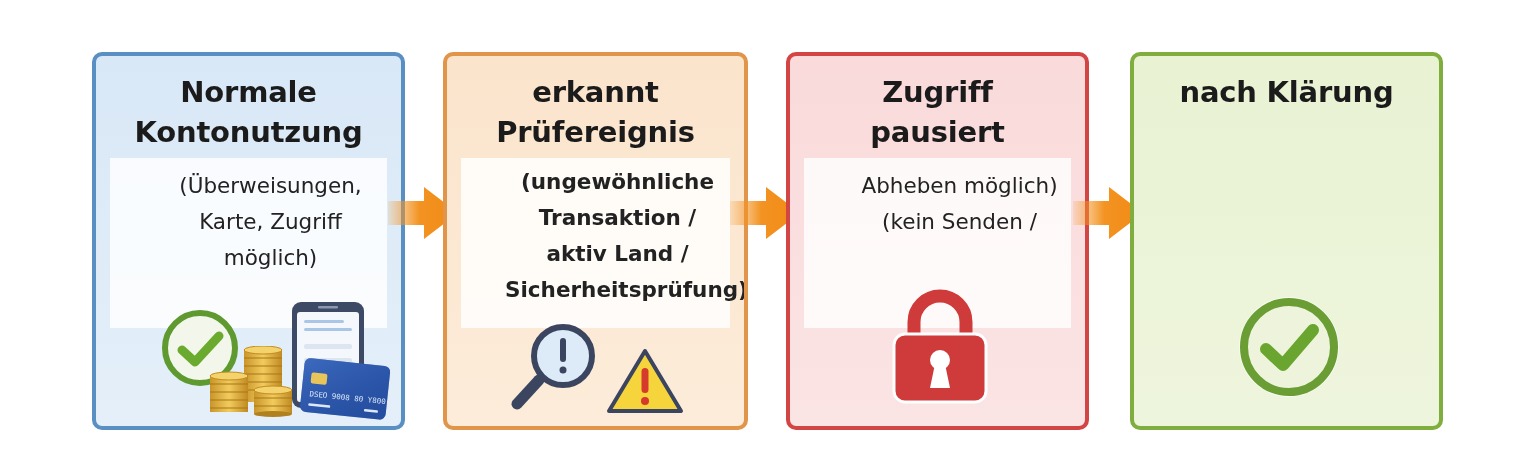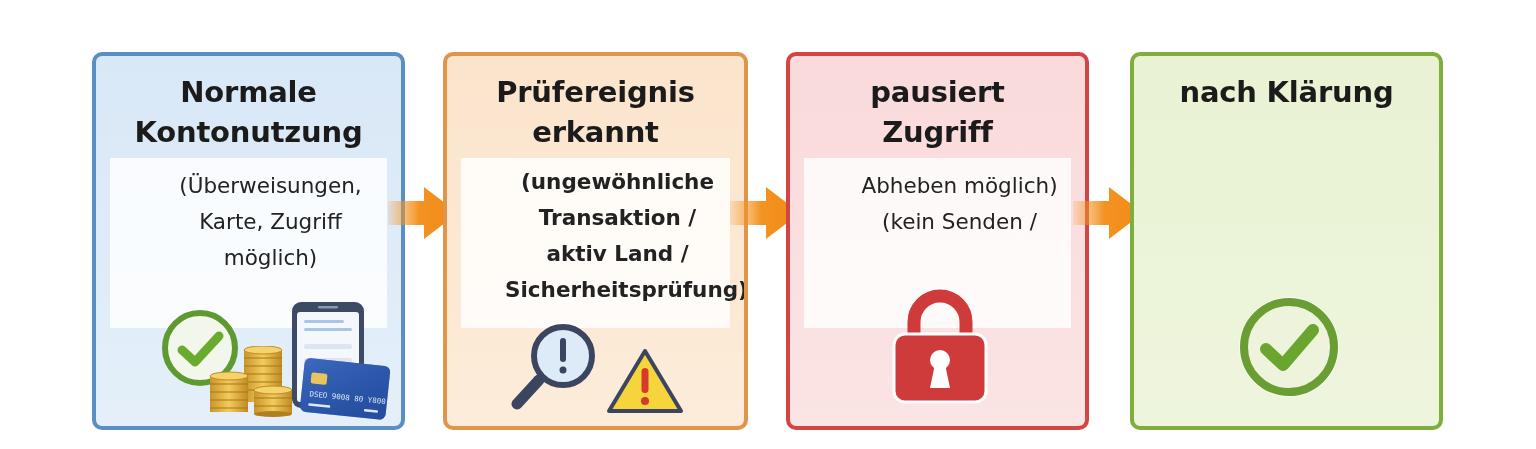--- a/index.html
+++ b/index.html
@@ -138,22 +138,22 @@
       <stop offset="0" stop-color="#f39322" stop-opacity="0.15"></stop>
       <stop offset="0.45" stop-color="#f39322"></stop>
       <stop offset="1" stop-color="#f28a14"></stop>
     </linearGradient>
   </defs>
   <path d="M0 16 H36 V2 L70 28 L36 54 V40 H0 Z" fill="url(#arr1)"></path>
 </svg>
 
 <div class="card" id="card2">
   <div class="title">
+    <span>erkannt</span>
     <span>Prüfereignis</span>
-    <span>erkannt</span>
   </div>
   <div class="box">
     <div class="desc" style="top:6px;font-weight:bold;">
       <span>(ungewöhnliche</span>
       <span>Transaktion /</span>
       <span>aktiv Land /</span>
       <span>Sicherheitsprüfung)</span>
     </div>
   </div>
 
@@ -177,22 +177,22 @@
       <stop offset="0" stop-color="#f39322" stop-opacity="0.15"></stop>
       <stop offset="0.45" stop-color="#f39322"></stop>
       <stop offset="1" stop-color="#f28a14"></stop>
     </linearGradient>
   </defs>
   <path d="M0 16 H36 V2 L70 28 L36 54 V40 H0 Z" fill="url(#arr2)"></path>
 </svg>
 
 <div class="card" id="card3">
   <div class="title">
+    <span>Zugriff</span>
     <span>pausiert</span>
-    <span>Zugriff</span>
   </div>
   <div class="box">
     <div class="desc">
       <span>Abheben möglich)</span>
       <span>(kein Senden /</span>
     </div>
   </div>
 
   <svg class="icon-area" style="left:90px;top:232px" width="120" height="120" viewBox="0 0 120 120">
     <path d="M34 48 V34 a26 26 0 0 1 52 0 V48" fill="none" stroke="#cf3a3a" stroke-width="13"></path>

